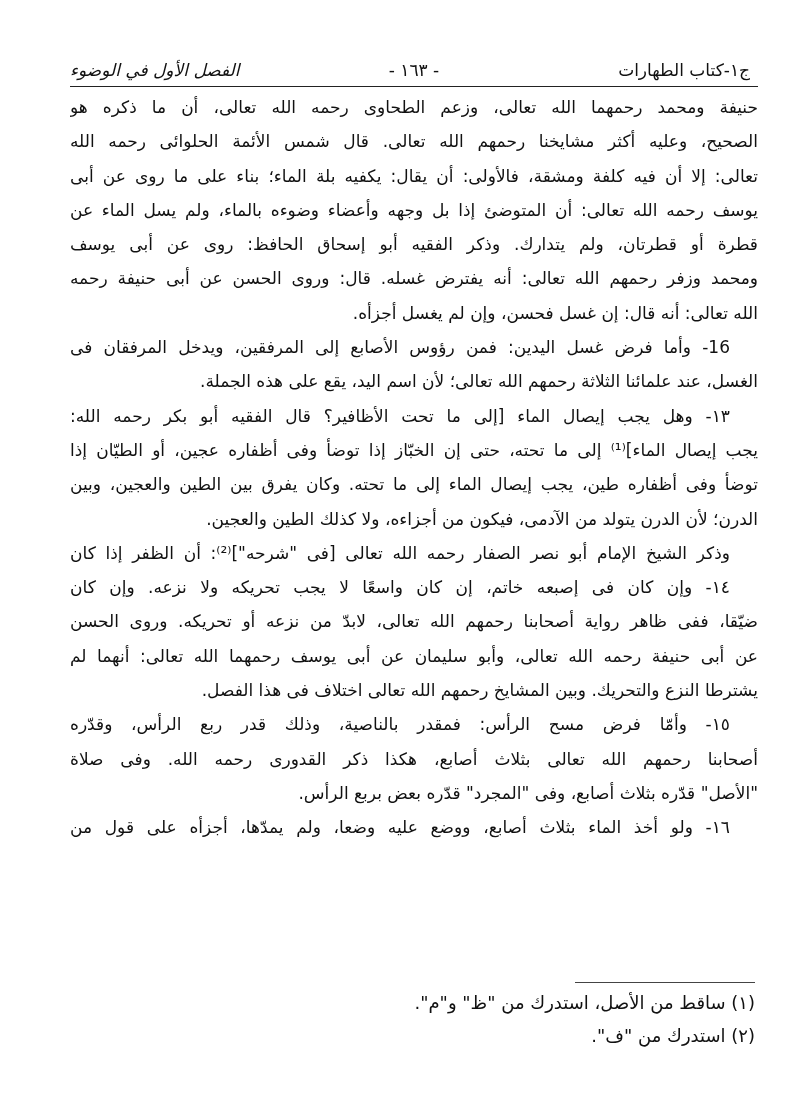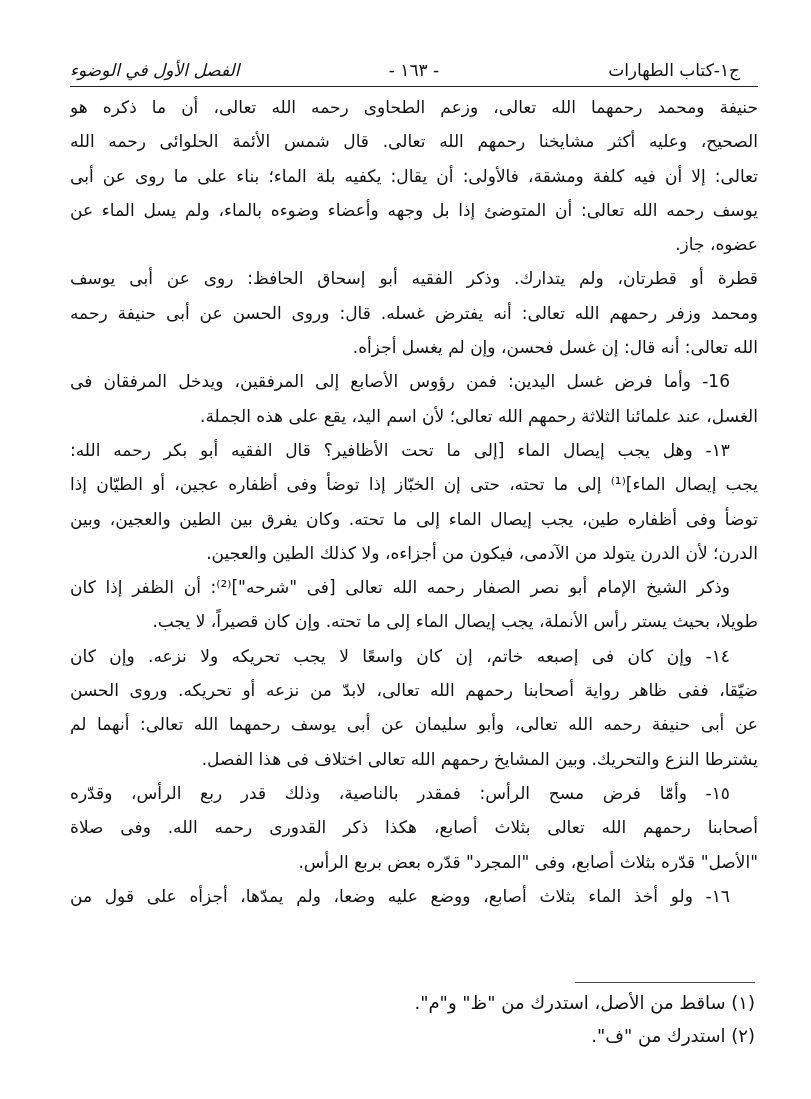--- a/index.html
+++ b/index.html
@@ -2,21 +2,21 @@
 <html><head>
 <meta charset="utf-8">
 <style>
   html, body { margin: 0; padding: 0; background: #ffffff; }
   body { width: 811px; height: 1099px; position: relative; overflow: hidden;
          font-family: "DejaVu Sans", sans-serif; color: #111; }
   .page { position: absolute; left: 70px; top: 0; width: 688px; direction: rtl; }
   .header { position: absolute; top: 56px; left: 0; width: 688px; height: 30px;
             border-bottom: 1.5px solid #222; }
   .header span { position: absolute; top: 4px; font-size: 17px; white-space: nowrap; }
-  .h-right { right: 18px; }
+  .h-right { right: 8px; }
   .h-center { left: 50%; transform: translateX(-50%); direction: ltr; }
   .h-left { left: 0; font-style: italic; }
   .body { position: absolute; top: 90px; left: 0; width: 688px; }
   .line { height: 34.3px; line-height: 34.3px; font-size: 17px; white-space: nowrap;
           text-align: justify; text-align-last: justify; overflow: hidden; }
   .line.last { text-align-last: right; }
   .line.indent { padding-right: 28px; }
   .fn-rule { position: absolute; top: 982px; right: 0; width: 180px; border-top: 1px solid #444; }
   .footnotes { position: absolute; top: 986px; right: 0; width: 688px; }
   .fn { height: 33px; line-height: 33px; font-size: 18px; text-align: right; }
@@ -29,32 +29,30 @@
     <span class="h-right">ج١-كتاب الطهارات</span>
     <span class="h-center">- ١٦٣ -</span>
     <span class="h-left">الفصل الأول في الوضوء</span>
   </div>
 
   <div class="body" id="body-lines">
       <div class="line">حنيفة ومحمد رحمهما الله تعالى، وزعم الطحاوى رحمه الله تعالى، أن ما ذكره هو</div>
       <div class="line">الصحيح، وعليه أكثر مشايخنا رحمهم الله تعالى. قال شمس الأئمة الحلوائى رحمه الله</div>
       <div class="line">تعالى: إلا أن فيه كلفة ومشقة، فالأولى: أن يقال: يكفيه بلة الماء؛ بناء على ما روى عن أبى</div>
       <div class="line">يوسف رحمه الله تعالى: أن المتوضئ إذا بل وجهه وأعضاء وضوءه بالماء، ولم يسل الماء عن</div>
-      <div class="line last">عضوه، جاز.</div>
       <div class="line">قطرة أو قطرتان، ولم يتدارك. وذكر الفقيه أبو إسحاق الحافظ: روى عن أبى يوسف</div>
       <div class="line">ومحمد وزفر رحمهم الله تعالى: أنه يفترض غسله. قال: وروى الحسن عن أبى حنيفة رحمه</div>
       <div class="line last">الله تعالى: أنه قال: إن غسل فحسن، وإن لم يغسل أجزأه.</div>
       <div class="line indent">16- وأما فرض غسل اليدين: فمن رؤوس الأصابع إلى المرفقين، ويدخل المرفقان فى</div>
       <div class="line last">الغسل، عند علمائنا الثلاثة رحمهم الله تعالى؛ لأن اسم اليد، يقع على هذه الجملة.</div>
       <div class="line indent">١٣- وهل يجب إيصال الماء [إلى ما تحت الأظافير؟ قال الفقيه أبو بكر رحمه الله:</div>
       <div class="line">يجب إيصال الماء]⁽¹⁾ إلى ما تحته، حتى إن الخبّاز إذا توضأ وفى أظفاره عجين، أو الطيّان إذا</div>
       <div class="line">توضأ وفى أظفاره طين، يجب إيصال الماء إلى ما تحته. وكان يفرق بين الطين والعجين، وبين</div>
       <div class="line last">الدرن؛ لأن الدرن يتولد من الآدمى، فيكون من أجزاءه، ولا كذلك الطين والعجين.</div>
       <div class="line indent">وذكر الشيخ الإمام أبو نصر الصفار رحمه الله تعالى [فى "شرحه"]⁽²⁾: أن الظفر إذا كان</div>
-      <div class="line last">طويلا، بحيث يستر رأس الأنملة، يجب إيصال الماء إلى ما تحته. وإن كان قصيراً، لا يجب.</div>
       <div class="line indent">١٤- وإن كان فى إصبعه خاتم، إن كان واسعًا لا يجب تحريكه ولا نزعه. وإن كان</div>
       <div class="line">ضيّقا، ففى ظاهر رواية أصحابنا رحمهم الله تعالى، لابدّ من نزعه أو تحريكه. وروى الحسن</div>
       <div class="line">عن أبى حنيفة رحمه الله تعالى، وأبو سليمان عن أبى يوسف رحمهما الله تعالى: أنهما لم</div>
       <div class="line last">يشترطا النزع والتحريك. وبين المشايخ رحمهم الله تعالى اختلاف فى هذا الفصل.</div>
       <div class="line indent">١٥- وأمّا فرض مسح الرأس: فمقدر بالناصية، وذلك قدر ربع الرأس، وقدّره</div>
       <div class="line">أصحابنا رحمهم الله تعالى بثلاث أصابع، هكذا ذكر القدورى رحمه الله. وفى صلاة</div>
       <div class="line last">"الأصل" قدّره بثلاث أصابع، وفى "المجرد" قدّره بعض بربع الرأس.</div>
       <div class="line indent">١٦- ولو أخذ الماء بثلاث أصابع، ووضع عليه وضعا، ولم يمدّها، أجزأه على قول من</div>
     </div>
 </div>

